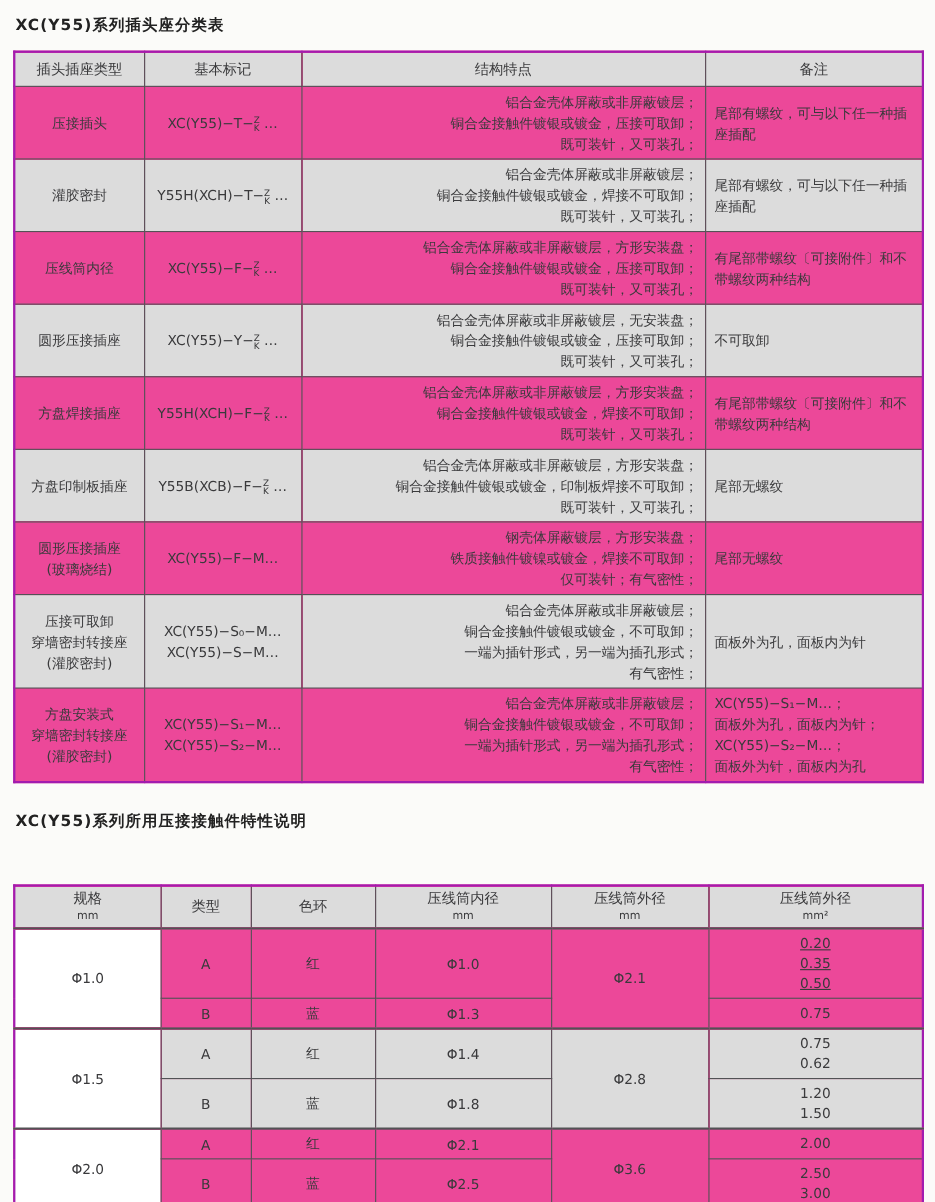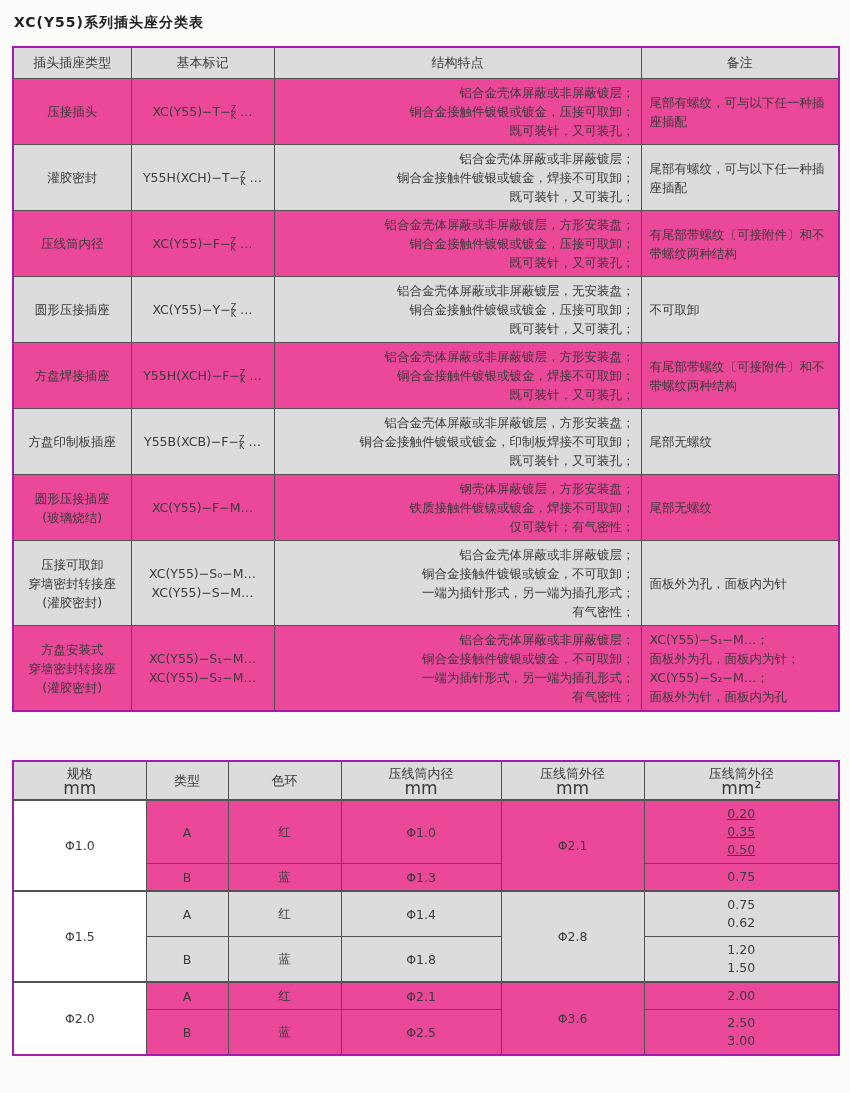--- a/index.html
+++ b/index.html
@@ -54,21 +54,21 @@
   .features-cell{padding-left:8px;text-align:right;}
   .remarks-cell{padding-left:8px;}
   .frac{
     display:inline-block;
     text-align:center;
     vertical-align:-3px;
     line-height:0.9;
     font-size:8px;
   }
   .frac span{display:block;}
-  .th-unit{font-size:17px;line-height:13px;}
+  .th-unit{font-size:10px;line-height:13px;}
   .th-label{line-height:16px;}
   .table-2 td{text-align:center;}
   .wire-line{line-height:18px;}
 </style>
 </head>
 <body>
 
 <div class="container">
 
   <div class="doc-title title-1">XC(Y55)系列插头座分类表</div>
@@ -241,20 +241,21 @@
           <td class="left remarks-cell">
             <div class="cell-line">XC(Y55)−S₁−M…；</div>
             <div class="cell-line">面板外为孔，面板内为针；</div>
             <div class="cell-line">XC(Y55)−S₂−M…；</div>
             <div class="cell-line">面板外为针，面板内为孔</div>
           </td>
         </tr>
       </tbody>
   </table>
 
+  <div class="doc-title title-2">XC(Y55)系列所用压接接触件特性说明</div>
 
   <table class="table-2">
     <colgroup>
       <col style="width:133px">
         <col style="width:82px">
         <col style="width:113px">
         <col style="width:160px">
         <col style="width:143px">
         <col style="width:195px">
     </colgroup>

